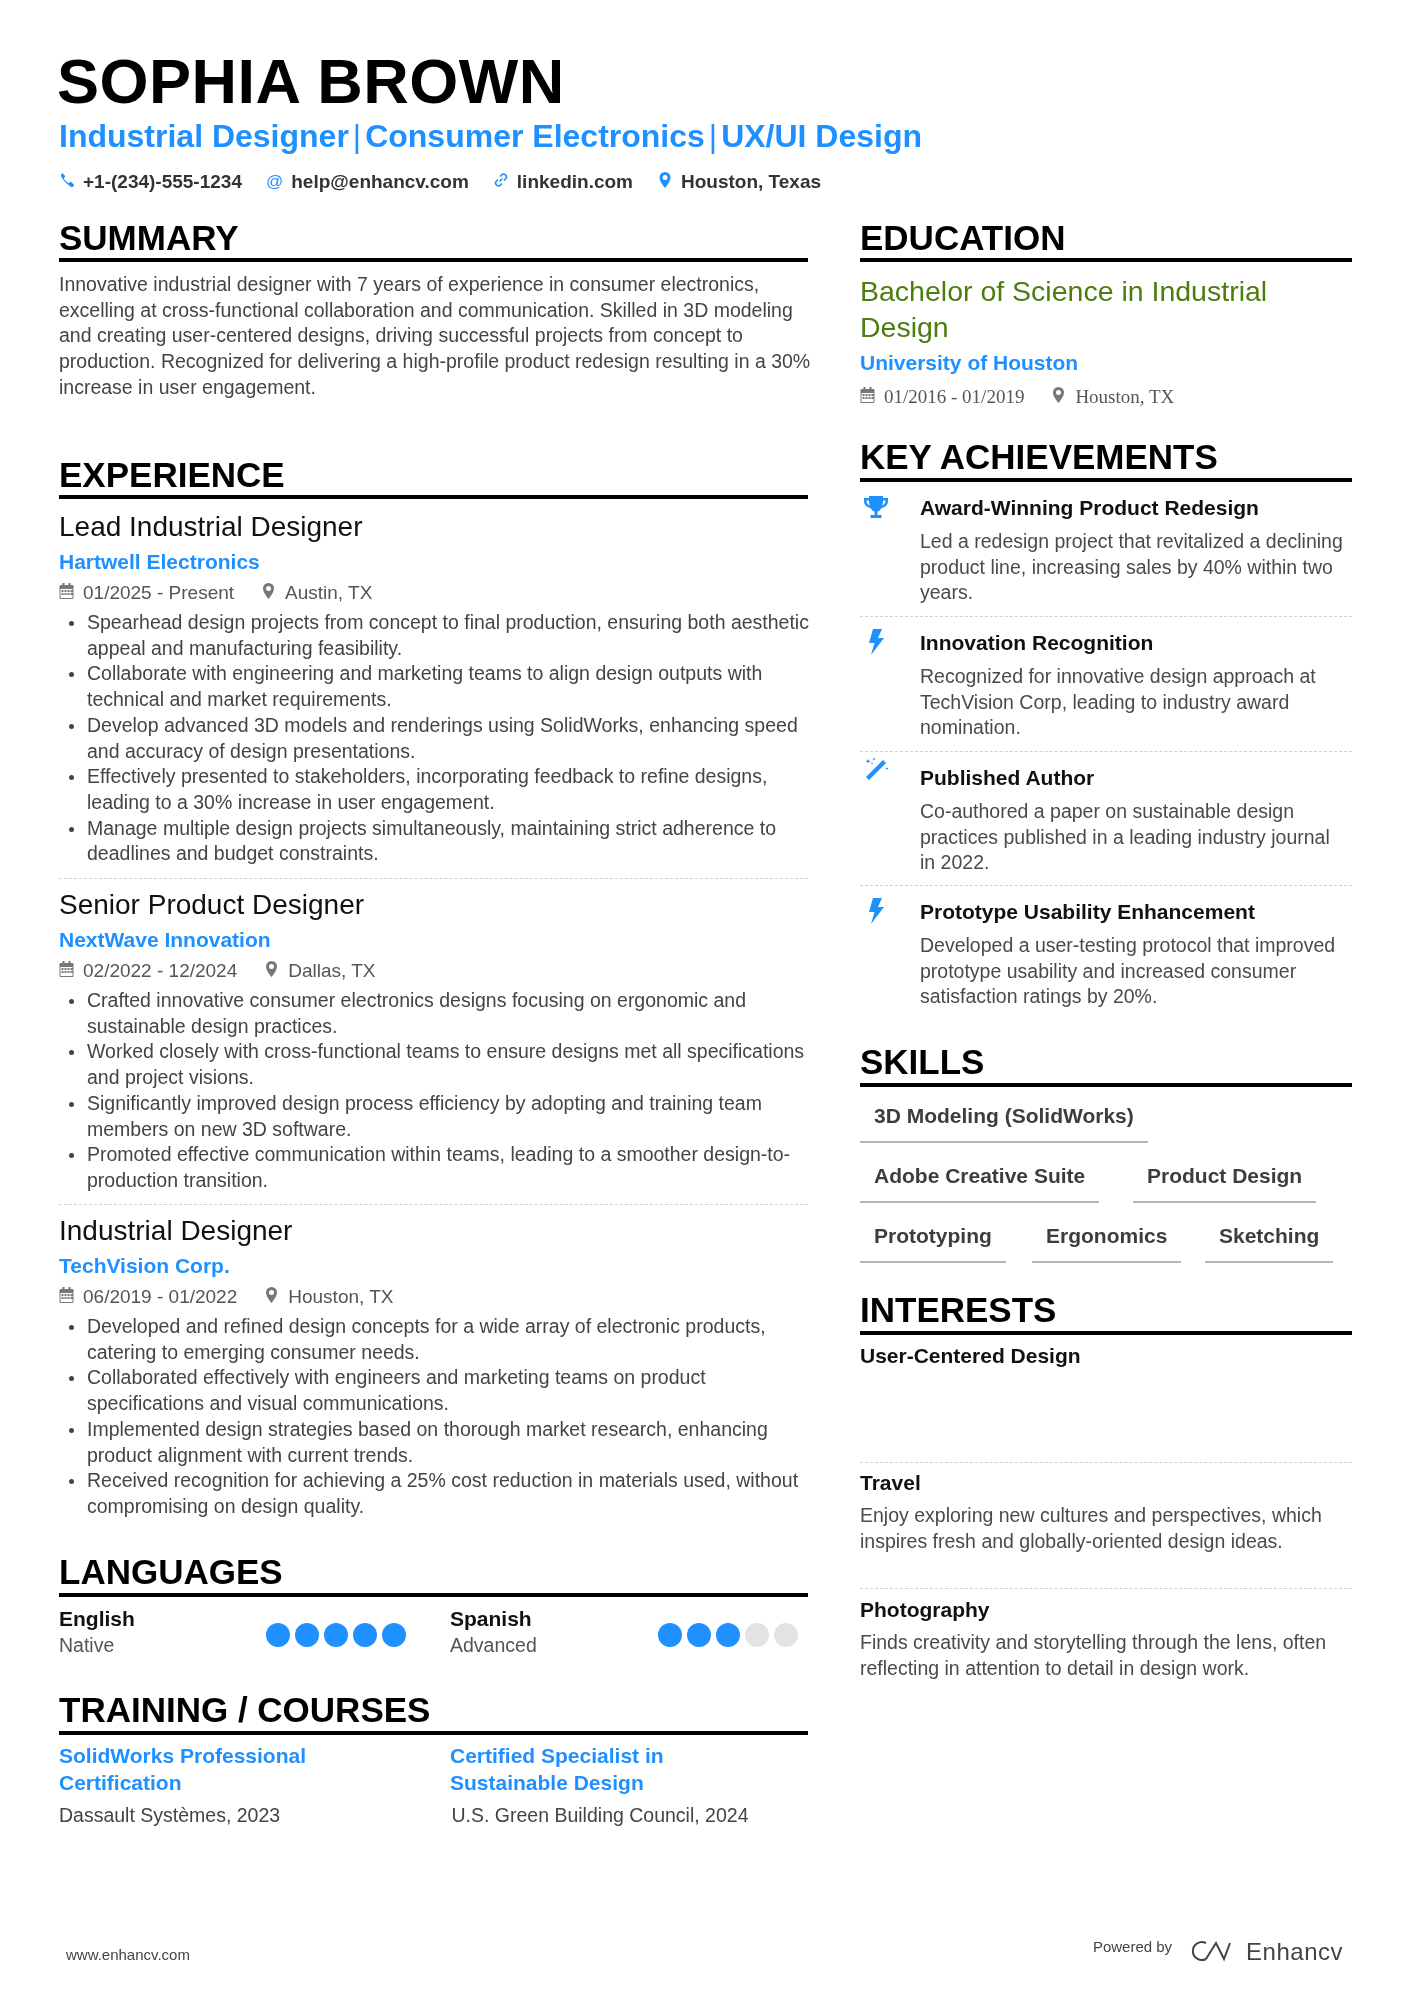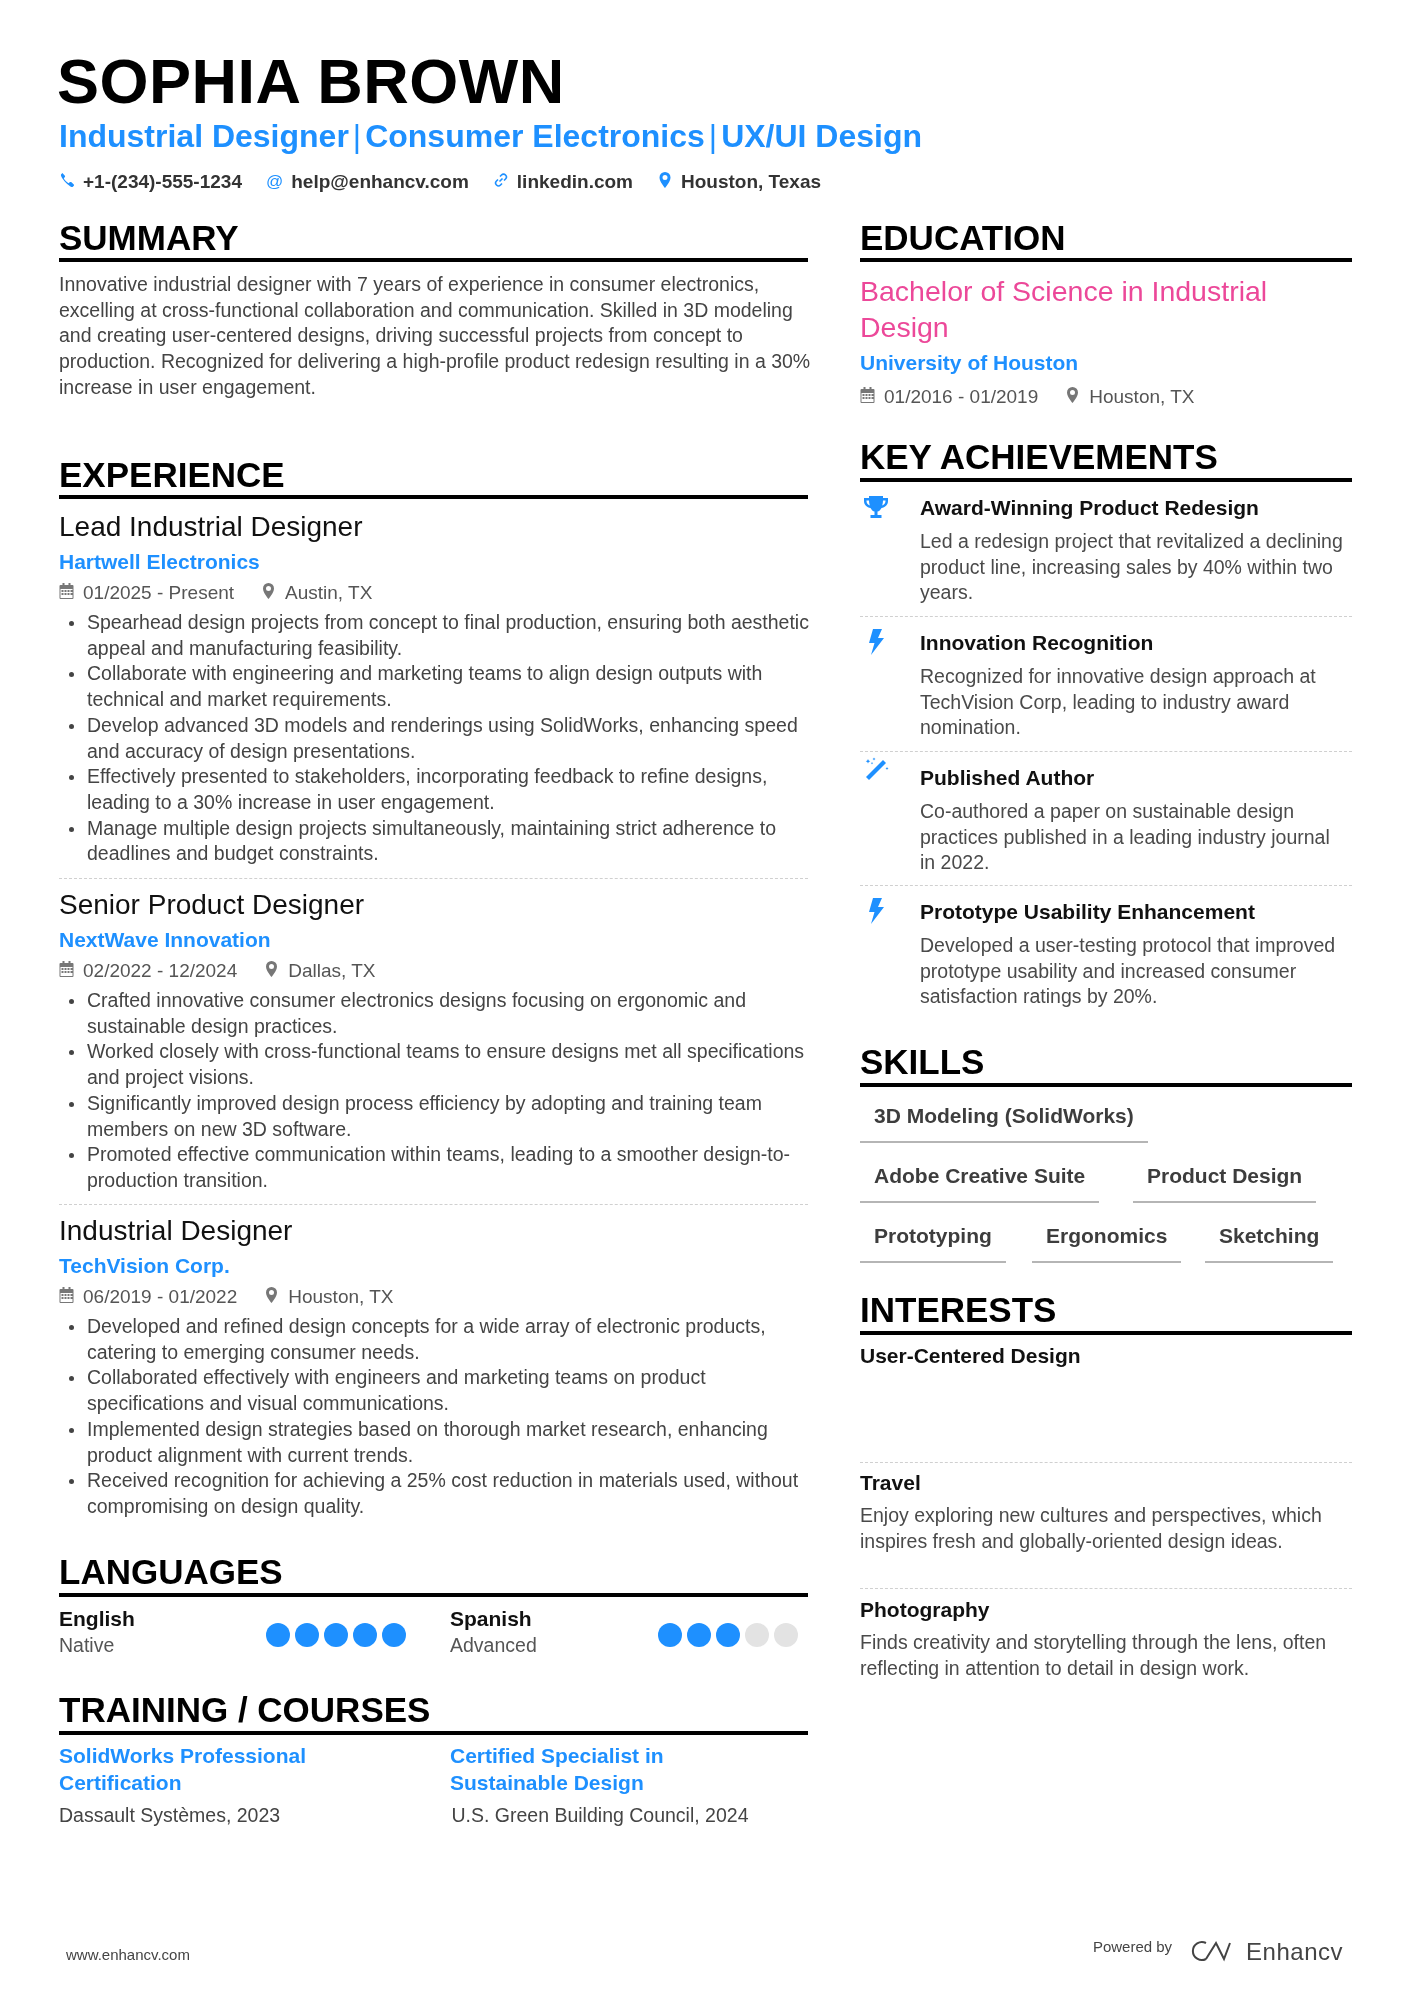--- a/index.html
+++ b/index.html
@@ -31,21 +31,21 @@
 
   .lang-name { font-size: 21px; font-weight: 700; color: #111; line-height: 26px; }
   .lang-level { font-size: 19.5px; color: #555; line-height: 26px; }
   .dots { display: flex; gap: 5px; }
   .dot { width: 24px; height: 24px; border-radius: 50%; background: #1e90ff; }
   .dot.off { background: #e3e3e3; }
 
   .course-title { font-size: 21px; font-weight: 700; color: #1e90ff; line-height: 27px; }
   .course-org { font-size: 19.5px; color: #444; line-height: 26px; white-space: nowrap; }
 
-  .edu-degree { font-size: 28.5px; color: #ec4899; line-height: 36px; }
+  .edu-degree { font-size: 28.5px; color: #4d7c0f; line-height: 36px; }
   .ach-icon { width: 28px; height: 28px; }
   .ach-icon svg { width: 100%; height: 100%; fill: #1e90ff; }
   .ach-title { font-size: 21px; font-weight: 700; color: #111; line-height: 26px; white-space: nowrap; }
   .ach-desc { font-size: 19.5px; color: #4a4a4a; line-height: 25.7px; }
 
   .skill { position: absolute; font-size: 21px; font-weight: 700; color: #3d3d3d; line-height: 28px; padding: 0 14px 11px 14px; border-bottom: 2px solid #b5b5b5; white-space: nowrap; }
 
   .int-title { font-size: 21px; font-weight: 700; color: #111; line-height: 26px; }
   .int-desc { font-size: 19.5px; color: #4a4a4a; line-height: 25.7px; }
 
@@ -201,21 +201,21 @@
 </div>
 <div class="abs" style="left:450px;top:1742px;width:300px;">
   <div class="course-title">Certified Specialist in Sustainable Design</div>
   <div class="course-org" style="margin-top:6px;text-align:center;">U.S. Green Building Council, 2024</div>
 </div>
 
 <div class="abs section-title" style="left:860px;top:218px;">EDUCATION</div>
 <div class="abs rule" style="left:860px;top:258px;width:492px;"></div>
 <div class="abs edu-degree" style="left:860px;top:273px;width:480px;">Bachelor of Science in Industrial Design</div>
 <div class="abs company" style="left:860px;top:350px;">University of Houston</div>
-<div class="abs meta" style="left:860px;top:385px;">
+<div class="abs meta" style="left:860px;top:385px;font-family:Liberation Serif, serif;">
   <span><svg viewBox="0 0 14 16">
         <path d="M3 0h2v2h4V0h2v2h2a1 1 0 011 1v12a1 1 0 01-1 1H1a1 1 0 01-1-1V3a1 1 0 011-1h2zM1 6v9h12V6zm1 1h2v2H2zm3 0h2v2H5zm3 0h2v2H8zm3 0h2v2h-2zM2 10h2v2H2zm3 0h2v2H5zm3 0h2v2H8zm3 0h2v2h-2z"></path>
       </svg></span>
   <span>01/2016 - 01/2019</span>
   <span class="loc">
       <span><svg viewBox="0 0 12 16">
           <path d="M6 0a5.5 5.5 0 00-5.5 5.5C.5 9.7 6 16 6 16s5.5-6.3 5.5-10.5A5.5 5.5 0 006 0zm0 8a2.5 2.5 0 110-5 2.5 2.5 0 010 5z"></path>
         </svg></span>
       <span>Houston, TX</span>
     </span>

